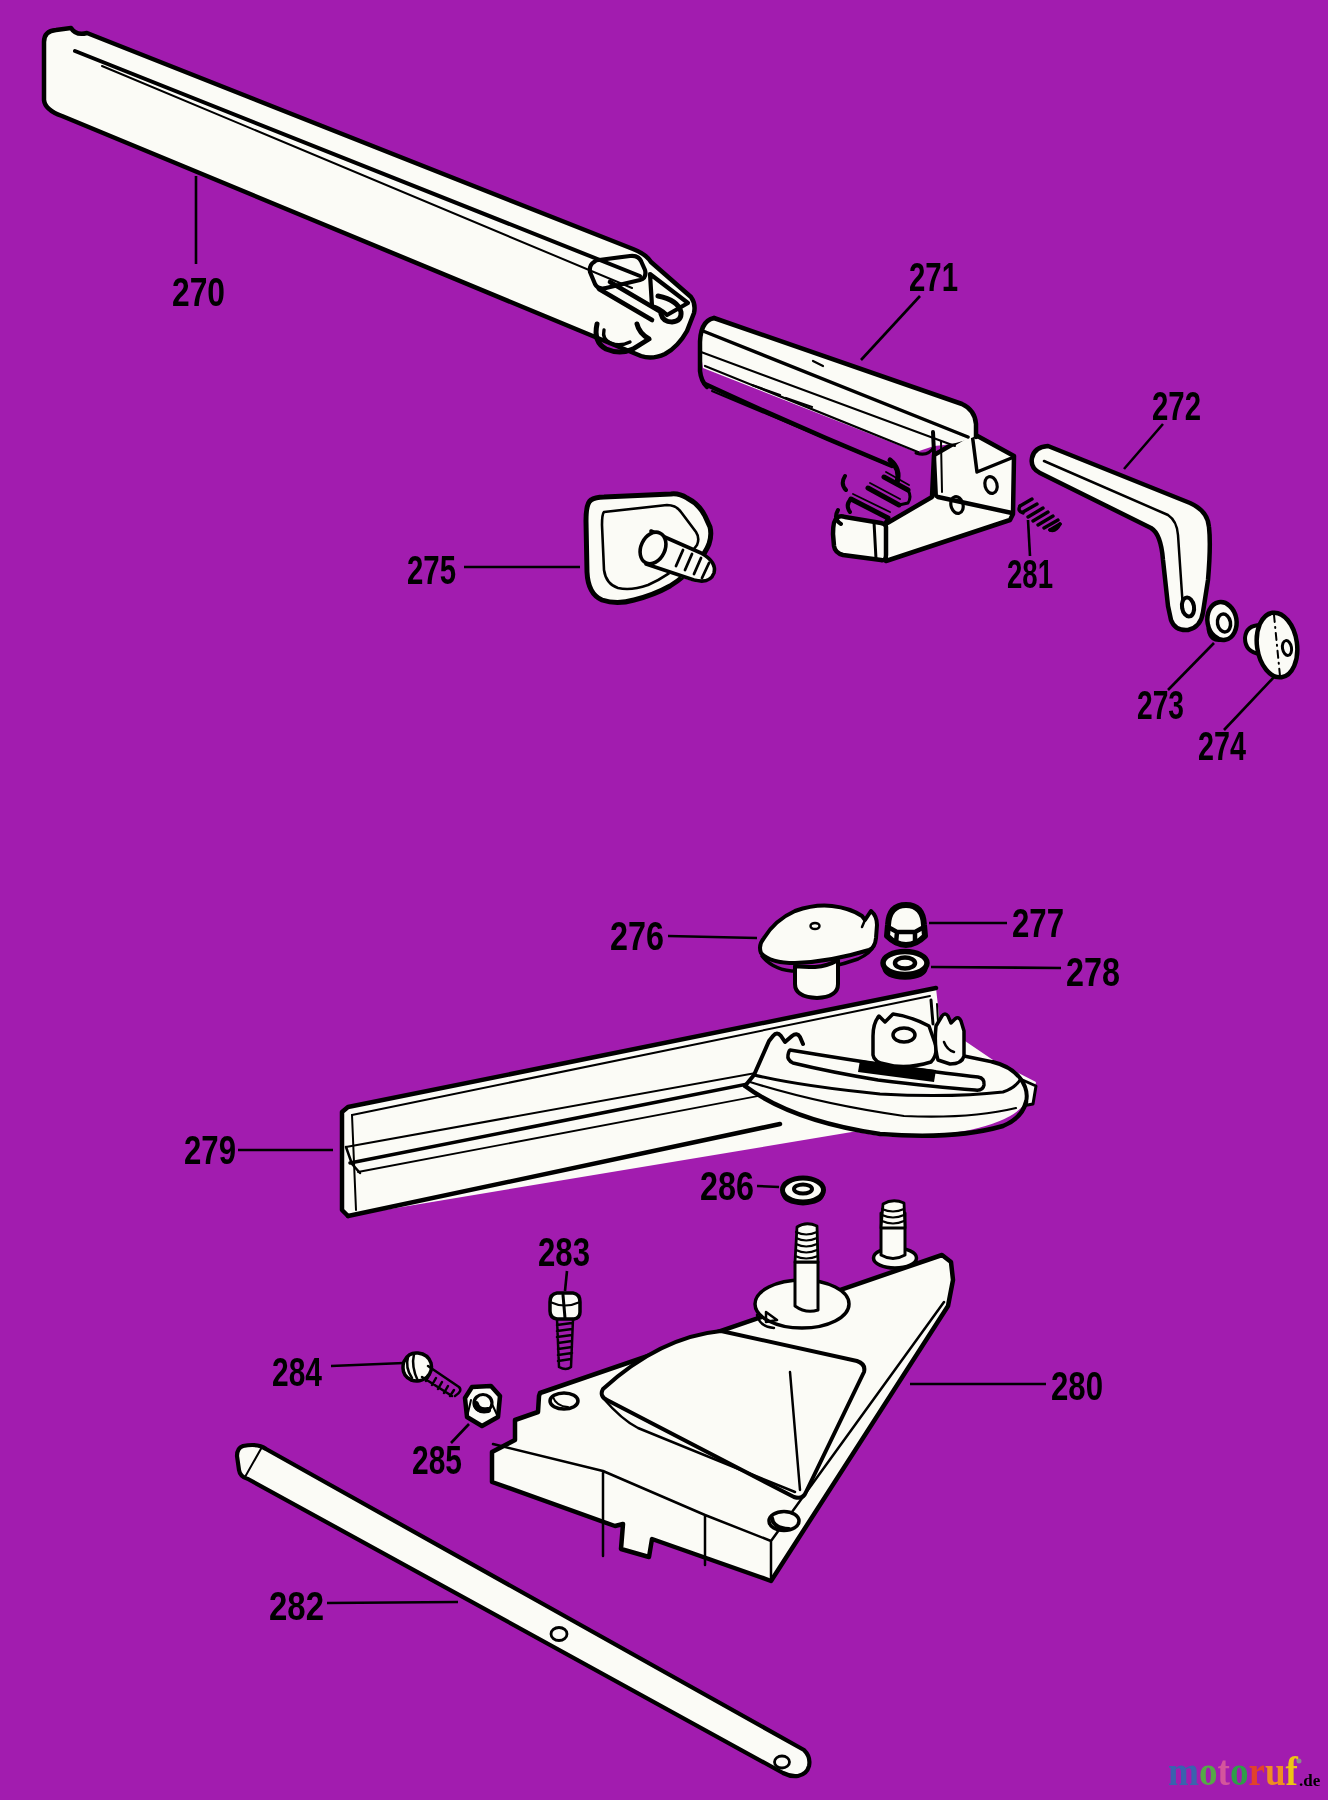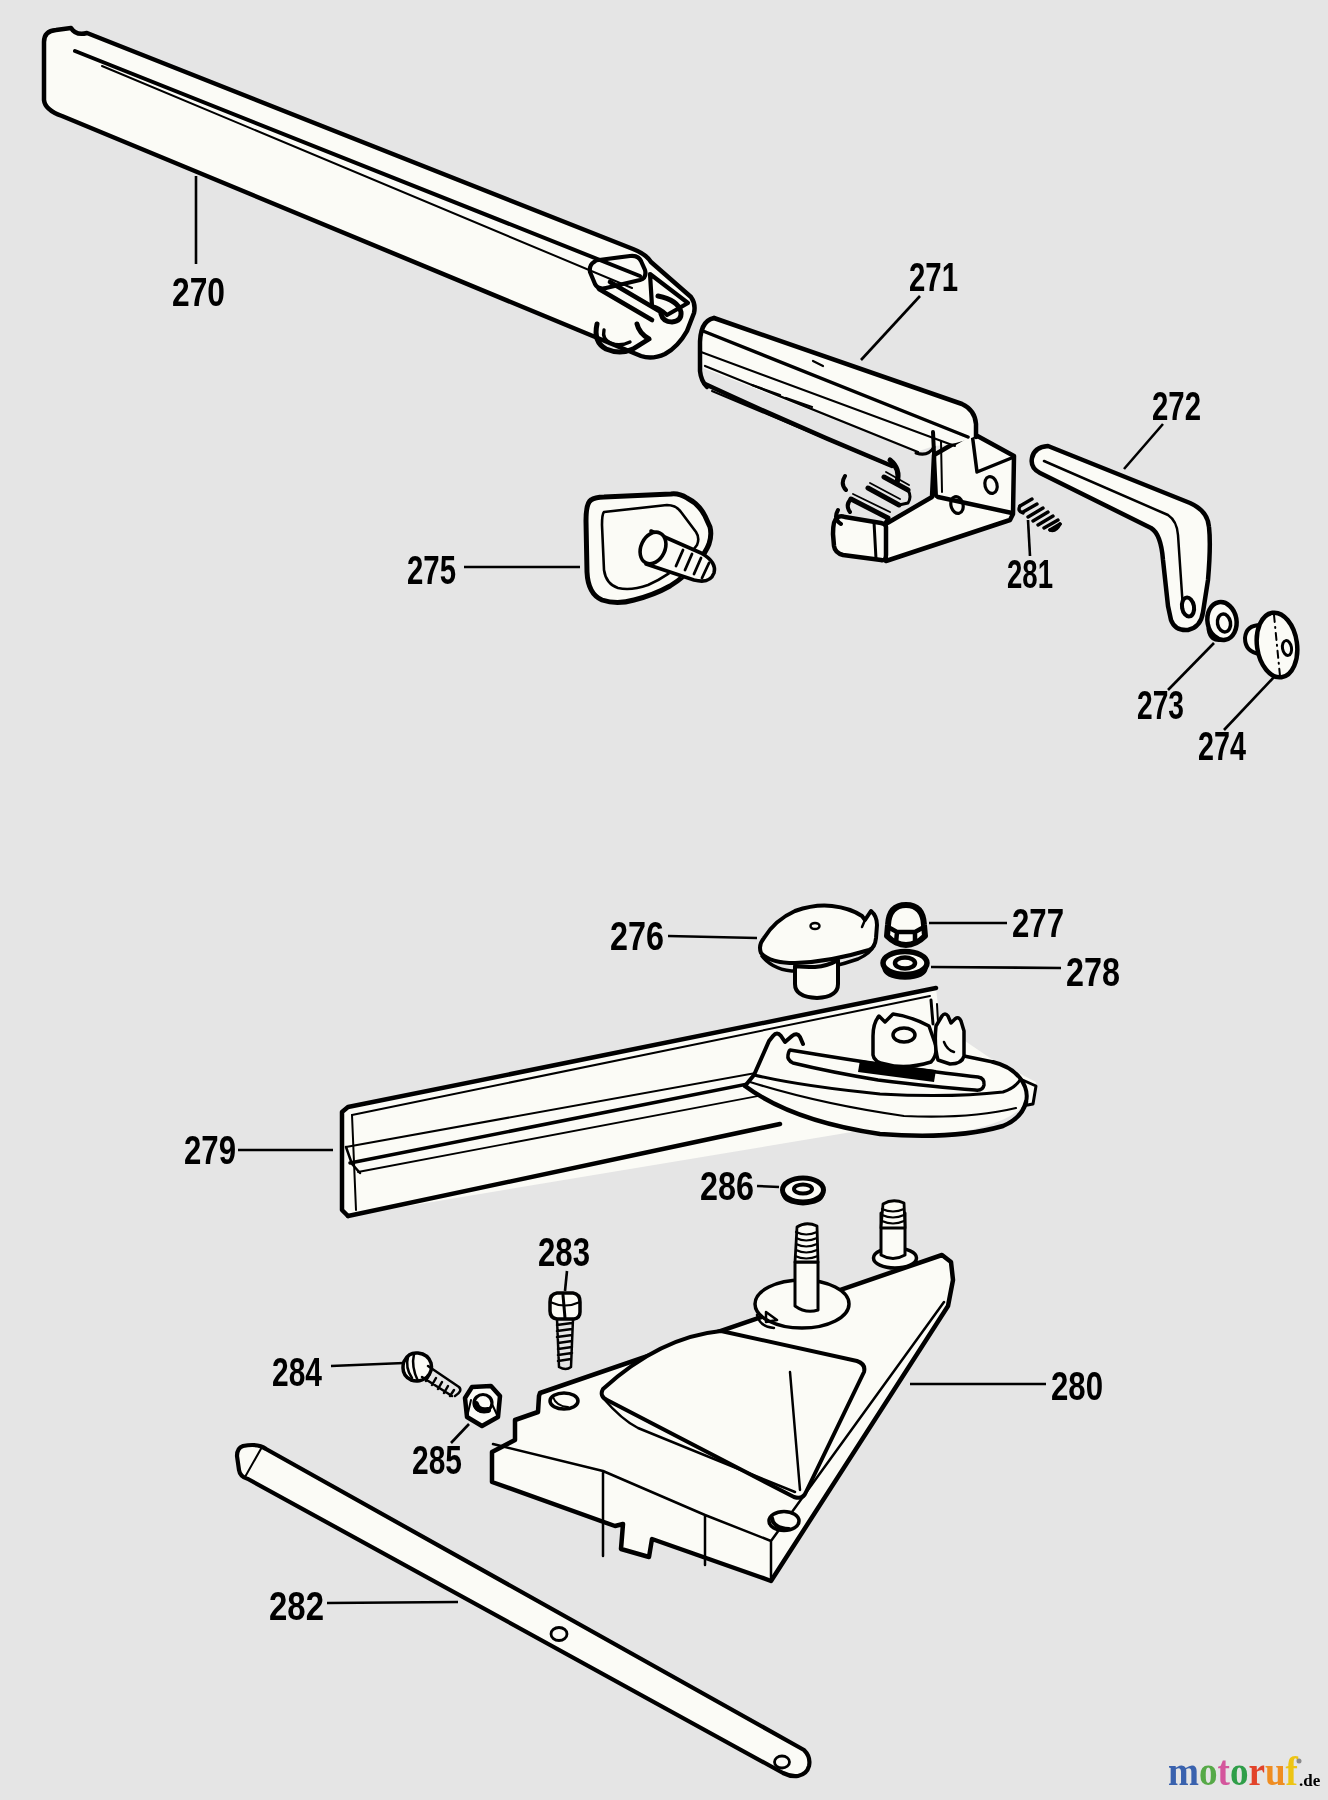--- a/index.html
+++ b/index.html
@@ -1,16 +1,16 @@
 <!DOCTYPE html>
 <html><head>
 <meta charset="utf-8">
 <style>
 html,body{margin:0;padding:0;background:#fbfbf6;}
-#page{position:relative;width:1328px;height:1800px;background:#e5e5e5;overflow:hidden;}
+#page{position:relative;width:1328px;height:1800px;background:#a21caf;overflow:hidden;}
 text{font-family:"Liberation Sans",sans-serif;font-weight:bold;fill:#000;}
 .lbl{font-size:40px;}
 .serifb{font-family:"Liberation Serif",serif;font-weight:bold;}
 </style>
 </head>
 <body>
 <div id="page">
 <svg width="1328" height="1800" viewBox="0 0 1328 1800">
 
 <g stroke="#000" stroke-width="2.6" fill="none">

